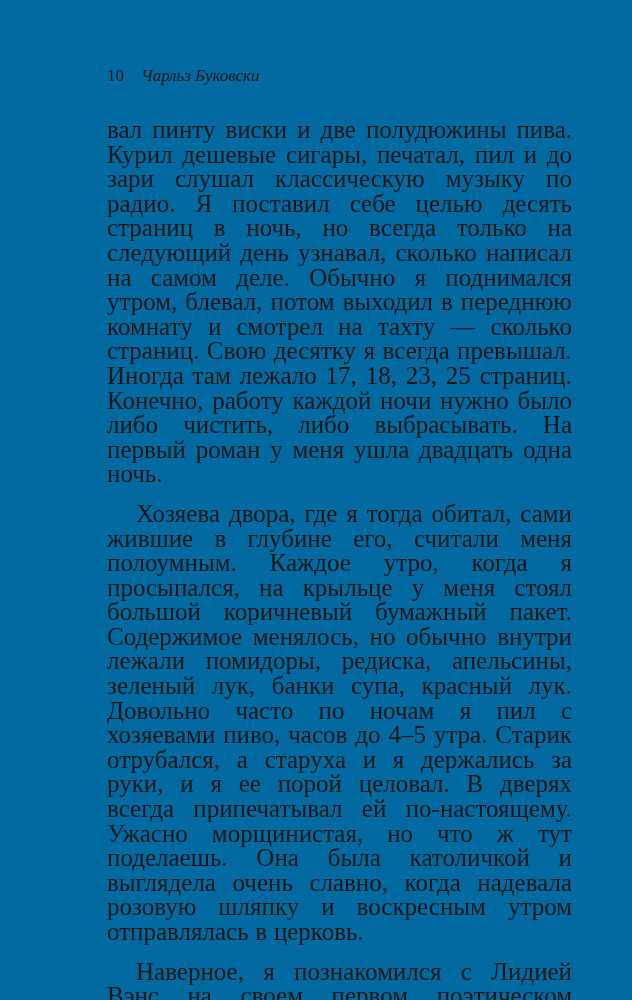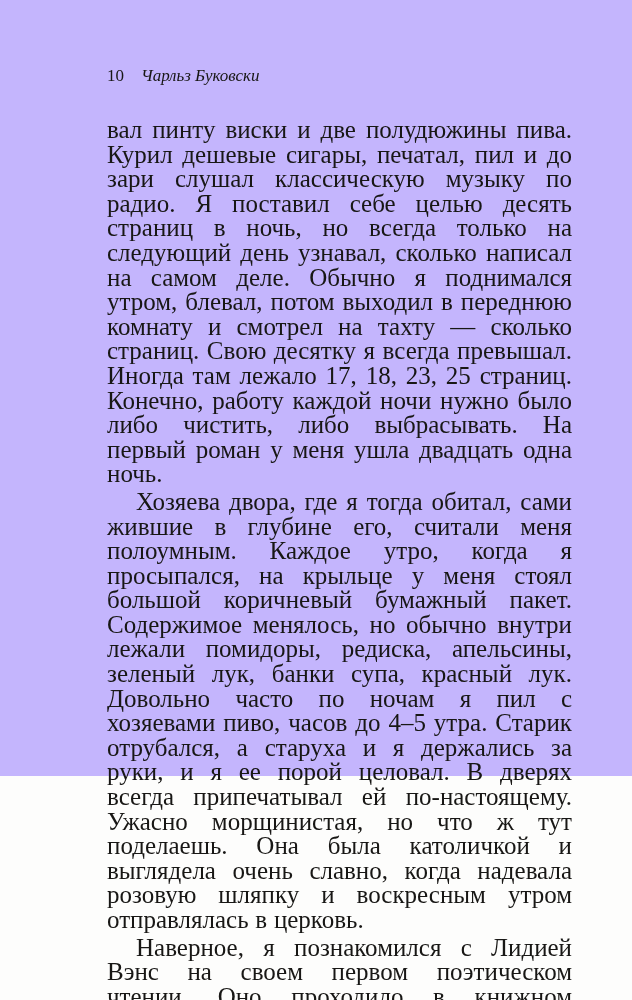--- a/index.html
+++ b/index.html
@@ -10,23 +10,23 @@
     width: 632px;
     height: 1000px;
     background: #fdfdfc;
     font-family: "Liberation Serif", "DejaVu Serif", serif;
     color: #181715;
     overflow: hidden;
   }
   .page {
     box-sizing: border-box;
     width: 632px;
-    height: 776px;
+    height: 1000px;
     padding: 66px 60px 0 107px;
-    background: #c4b5fd;
+    background: #0369a1;
   }
   .running-head {
     font-size: 17px;
     line-height: 20px;
     margin-bottom: 32px;
     white-space: nowrap;
   }
   .running-head .page-number {
     font-style: normal;
     margin-right: 17px;
@@ -37,21 +37,21 @@
   .body-text p {
     margin: 0;
     font-size: 25px;
     line-height: 24.6px;
     text-align: justify;
     hyphens: auto;
     -webkit-hyphens: auto;
     word-spacing: 0.5px;
   }
   .body-text p + p {
-    margin-top: 3px;
+    margin-top: 15px;
   }
   .body-text p.indent {
     text-indent: 29px;
   }
 </style>
 </head>
 <body>
 
 <div class="page">
 

